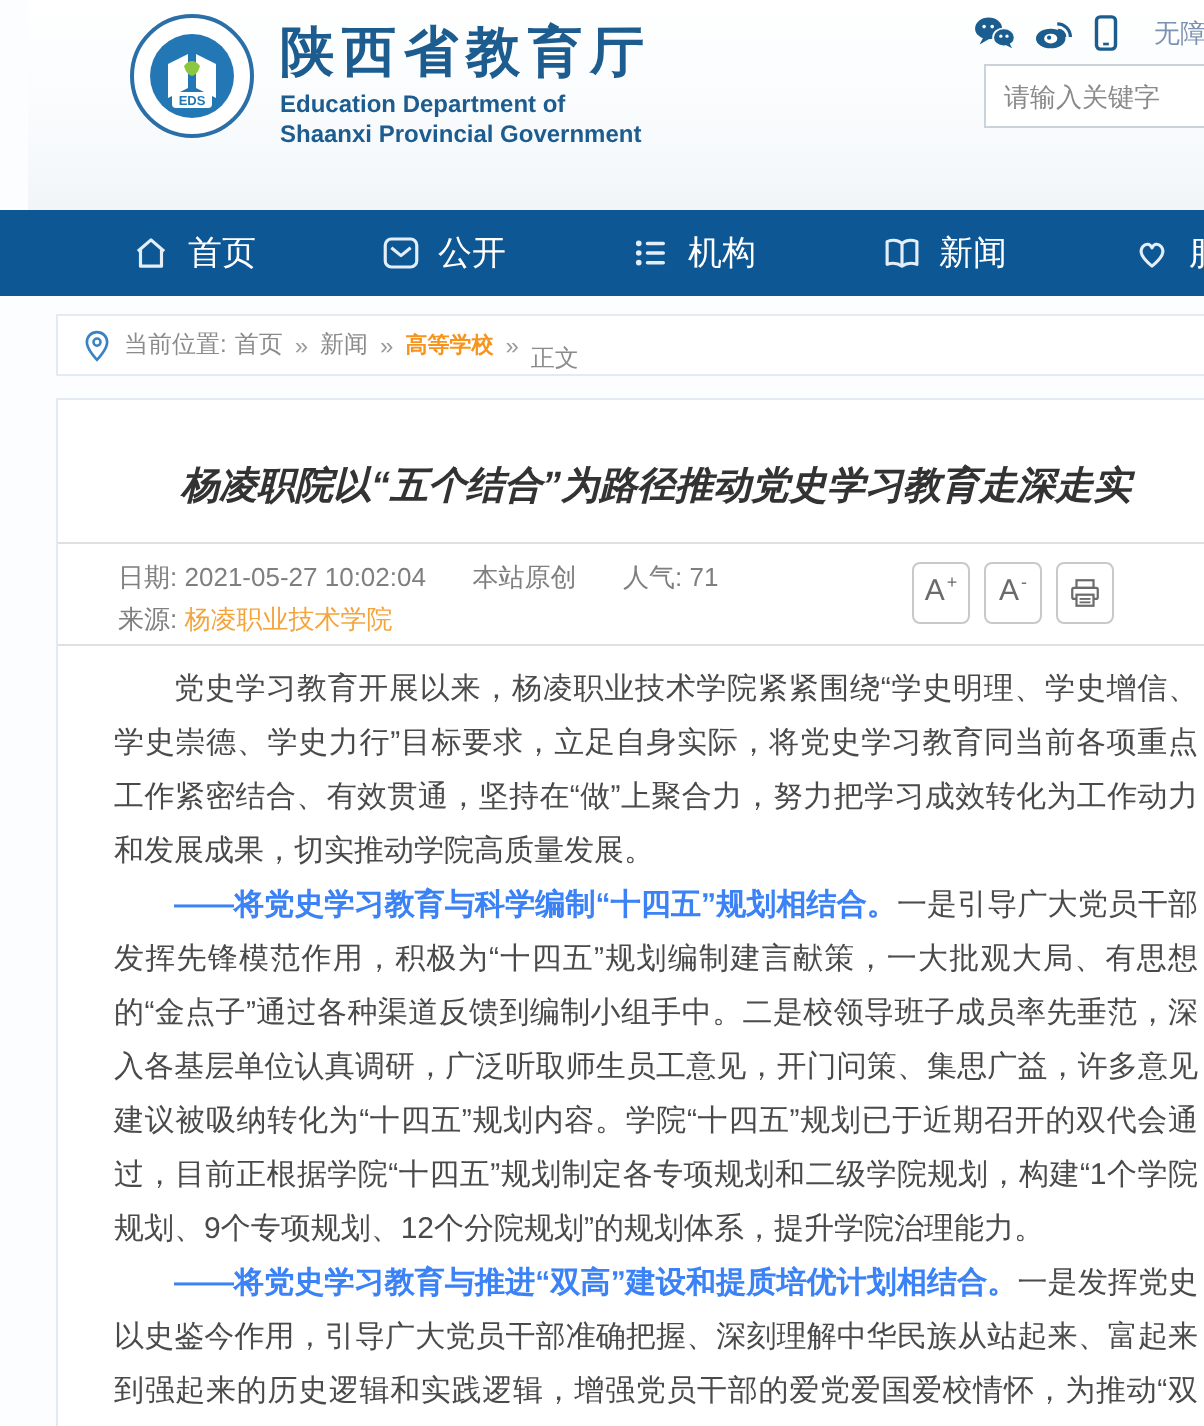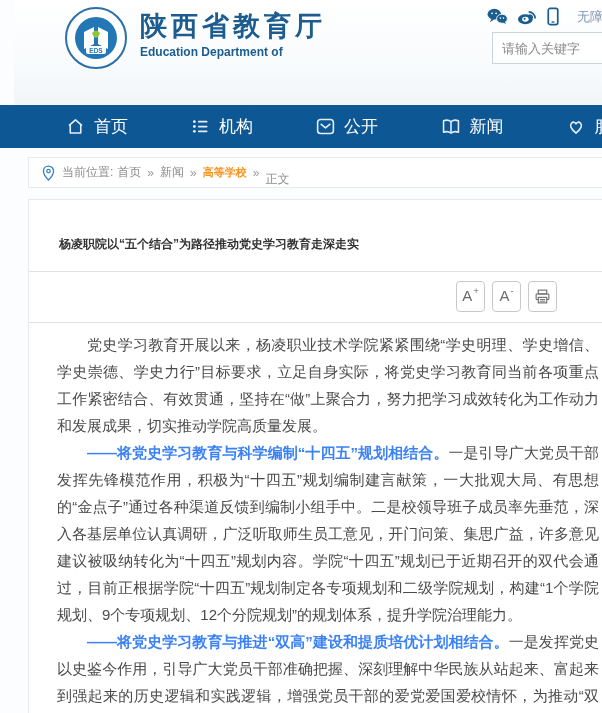--- a/index.html
+++ b/index.html
@@ -54,22 +54,22 @@
   .crumb{font-size:12px;color:#8b8b8b;cursor:pointer;}
   .crumb-sep{font-size:12px;color:#9b9b9b;margin:0 6px;}
   .crumb.hl{font-size:11px;color:#f7941d;font-weight:bold;}
   .crumb.current{cursor:default;margin-top:14px;}
   
   .content-box{
     position:absolute;left:28px;top:199px;width:600px;height:560px;
     background:#ffffff;border:1px solid #e4eaf1;box-sizing:border-box;
   }
   .article-title{
-    margin:31px 30px 0 30px;
-    font-size:12px;font-weight:bold;color:#333333;line-height:26px;
+    margin:31px 30px 0 30px;text-align:center;
+    font-size:19px;font-weight:bold;color:#333333;line-height:26px;font-style:italic;
   }
   .meta-band{
     position:absolute;left:0;top:71px;width:100%;height:52px;
     border-top:1px solid #e0e0e0;border-bottom:1px solid #e0e0e0;box-sizing:border-box;
   }
   .meta-left{position:absolute;left:30px;top:6px;font-size:13px;color:#7f7f7f;line-height:21px;}
   .meta-left .row{white-space:nowrap;}
   .meta-left .gap{display:inline-block;width:16px;}
   .source-link{color:#f5a43c;cursor:pointer;}
   .tools{position:absolute;right:70px;top:9px;display:flex;gap:7px;}
@@ -101,20 +101,21 @@
       <path d="M28 27 q4 -5 8 0 q-1 4 -4 5 q-3 -1 -4 -5 z" fill="#8dc63f"></path>
       <rect x="22" y="40" width="20" height="8" rx="2" fill="#ffffff"></rect>
       <text x="32" y="46.5" font-size="6.5" fill="#2377b5" text-anchor="middle" font-weight="bold">EDS</text>
     </svg>
   </div>
 
   <div class="site-title">
     <div class="cn">陕西省教育厅</div>
     <div class="en">
       <div>Education Department of</div>
+      <div>Shaanxi Provincial Government</div>
     </div>
   </div>
 
   <div class="top-right">
     <div class="social-row">
       <svg width="22" height="18" viewBox="0 0 24 20">
         <ellipse cx="9" cy="8" rx="7.5" ry="6" fill="#1c5d8f"></ellipse>
         <path d="M4 17 l2 -4 3 1 z" fill="#1c5d8f"></path>
         <circle cx="6.5" cy="7" r="1" fill="#fff"></circle>
           <circle cx="11" cy="7" r="1" fill="#fff"></circle>
@@ -146,36 +147,36 @@
 
   <div class="nav-item">
     <svg width="21" height="21" viewBox="0 0 24 24">
       <path d="M4.5 11 L12 4.5 L19.5 11 M6 9.8 V19.5 H18 V9.8" fill="none" stroke="#e3eef8" stroke-width="1.8" stroke-linejoin="round"></path>
     </svg>
     <span>首页</span>
   </div>
 
   <div class="nav-item">
     <svg width="21" height="21" viewBox="0 0 24 24">
+      <rect x="3" y="4" width="18" height="16" rx="3.5" fill="none" stroke="#e3eef8" stroke-width="1.8"></rect>
+      <path d="M6.5 9 L12 13.5 L17.5 9" fill="none" stroke="#e3eef8" stroke-width="1.8" stroke-linejoin="round"></path>
+    </svg>
+    <span>公开</span>
+  </div>
+
+  <div class="nav-item">
+    <svg width="21" height="21" viewBox="0 0 24 24">
       <circle cx="5" cy="6.5" r="1.6" fill="#e3eef8"></circle>
         <rect x="9" y="5.5" width="11" height="2" rx="1" fill="#e3eef8"></rect>
       <circle cx="5" cy="12" r="1.6" fill="#e3eef8"></circle>
         <rect x="9" y="11" width="11" height="2" rx="1" fill="#e3eef8"></rect>
       <circle cx="5" cy="17.5" r="1.6" fill="#e3eef8"></circle>
         <rect x="9" y="16.5" width="11" height="2" rx="1" fill="#e3eef8"></rect>
     </svg>
     <span>机构</span>
-  </div>
-
-  <div class="nav-item">
-    <svg width="21" height="21" viewBox="0 0 24 24">
-      <rect x="3" y="4" width="18" height="16" rx="3.5" fill="none" stroke="#e3eef8" stroke-width="1.8"></rect>
-      <path d="M6.5 9 L12 13.5 L17.5 9" fill="none" stroke="#e3eef8" stroke-width="1.8" stroke-linejoin="round"></path>
-    </svg>
-    <span>公开</span>
   </div>
 
   <div class="nav-item">
     <svg width="22" height="21" viewBox="0 0 24 24">
       <path d="M3.5 5.5 C6.5 4.3 9.5 4.5 12 6.5 C14.5 4.5 17.5 4.3 20.5 5.5 V18.5 C17.5 17.5 14.5 17.7 12 19.5 C9.5 17.7 6.5 17.5 3.5 18.5 Z" fill="none" stroke="#e3eef8" stroke-width="1.8" stroke-linejoin="round"></path>
       <line x1="12" y1="6.5" x2="12" y2="19.3" stroke="#e3eef8" stroke-width="1.8"></line>
     </svg>
     <span>新闻</span>
   </div>
 
@@ -200,20 +201,35 @@
   <span class="crumb hl">高等学校</span>
   <span class="crumb-sep">»</span>
   <span class="crumb current">正文</span>
 </div>
 
 <div class="content-box">
 
   <h1 class="article-title">杨凌职院以“五个结合”为路径推动党史学习教育走深走实</h1>
 
   <div class="meta-band">
+    <div class="meta-left">
+      <div class="row">
+        <span>日期:</span>
+        <span>2021-05-27 10:02:04</span>
+        <span class="gap"></span>
+        <span>本站原创</span>
+        <span class="gap"></span>
+        <span>人气:</span>
+        <span>71</span>
+      </div>
+      <div class="row">
+        <span>来源:</span>
+        <span class="source-link">杨凌职业技术学院</span>
+      </div>
+    </div>
     <div class="tools">
       <div class="tool-btn">
         <span>A</span>
           <sup>+</sup>
       </div>
       <div class="tool-btn">
         <span>A</span>
           <sup>-</sup>
       </div>
       <div class="tool-btn">

